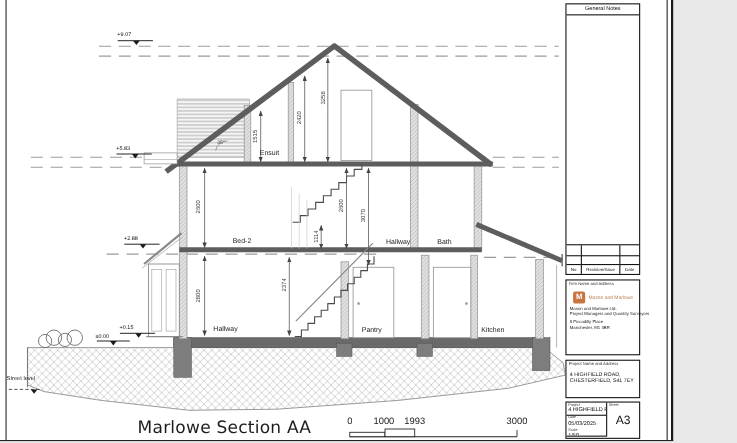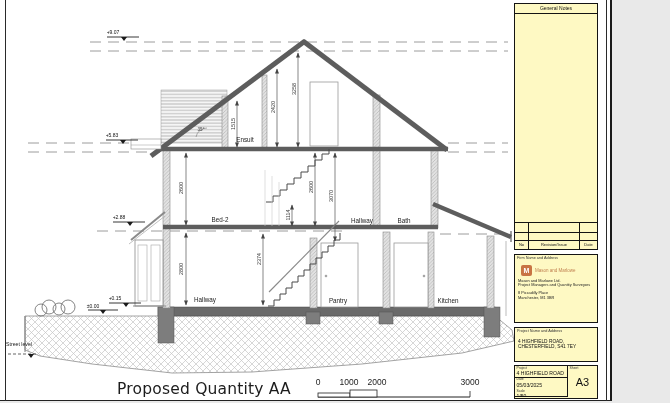--- a/index.html
+++ b/index.html
@@ -13,21 +13,21 @@
   .lbl{position:absolute;font-size:6.3px;color:#1c1c1c;transform:translate(-50%,-50%);white-space:nowrap;}
   .dim{position:absolute;font-size:5.4px;color:#3a3a3a;transform:translate(-50%,-50%) rotate(-90deg);white-space:nowrap;}
   .ang{position:absolute;font-size:4.6px;color:#444;transform:translate(-50%,-50%);white-space:nowrap;}
   .lvl{position:absolute;font-size:5px;color:#111;transform:translate(-50%,-100%);white-space:nowrap;}
   .street{position:absolute;font-size:5.2px;color:#222;width:26px;line-height:6.2px;}
   .scl{position:absolute;font-size:8.5px;color:#222;transform:translateX(-50%);white-space:nowrap;}
   .sheet-title{position:absolute;font-family:"DejaVu Sans",sans-serif;font-size:15.5px;color:#1c1c1c;
                transform:translate(-50%,-50%);white-space:nowrap;letter-spacing:.2px;}
   
   .tb{position:absolute;left:514px;top:3px;width:86px;height:396px;}
-  .tb-box{position:absolute;left:0;width:84px;background:#fef9c3;border:1.5px solid #141414;box-sizing:border-box;}
+  .tb-box{position:absolute;left:0;width:68px;background:#ffffff;border:1.5px solid #141414;box-sizing:border-box;}
   #boxA{top:0;height:247px;}
   #boxB{top:251px;height:69px;}
   #boxC{top:324px;height:35px;}
   #boxD{top:362px;height:34px;}
   .gn-head{height:9px;border-bottom:1px solid #141414;font-size:5px;line-height:9px;text-align:center;color:#111;}
   .rev{position:absolute;left:0;right:0;bottom:0;height:26px;border-top:1px solid #141414;
        display:grid;grid-template-columns:13px 1fr 18px;grid-template-rows:9px 8px 9px;}
   .rev>div{border-left:1px solid #141414;border-top:1px solid #141414;font-size:4px;color:#111;
            text-align:center;overflow:hidden;line-height:8px;}
   .rev>div:nth-child(3n+1){border-left:none;}
@@ -224,24 +224,24 @@
 
     <span class="lvl" style="left:113px;top:35px">+9.07</span>
     <span class="lvl" style="left:112px;top:138px">+5.83</span>
     <span class="lvl" style="left:119px;top:220px">+2.88</span>
     <span class="lvl" style="left:115px;top:301px">+0.15</span>
     <span class="lvl" style="left:93px;top:309px">±0.00</span>
     <span class="street" style="left:6px;top:341px">Street level</span>
 
     <span class="scl" style="left:318px;top:377px">0</span>
     <span class="scl" style="left:349px;top:377px">1000</span>
-    <span class="scl" style="left:377px;top:377px">2000</span>
+    <span class="scl" style="left:377px;top:377px">1993</span>
     <span class="scl" style="left:470px;top:377px">3000</span>
 
-    <span class="sheet-title" style="left:204px;top:389px">Proposed Quantity AA</span>
+    <span class="sheet-title" style="left:204px;top:389px">Marlowe Section AA</span>
   </div>
 
   <div class="tb">
 
     <div class="tb-box" id="boxA">
       <div class="gn-head">General Notes</div>
       <div class="rev">
         <div></div>
           <div></div>
           <div></div>

